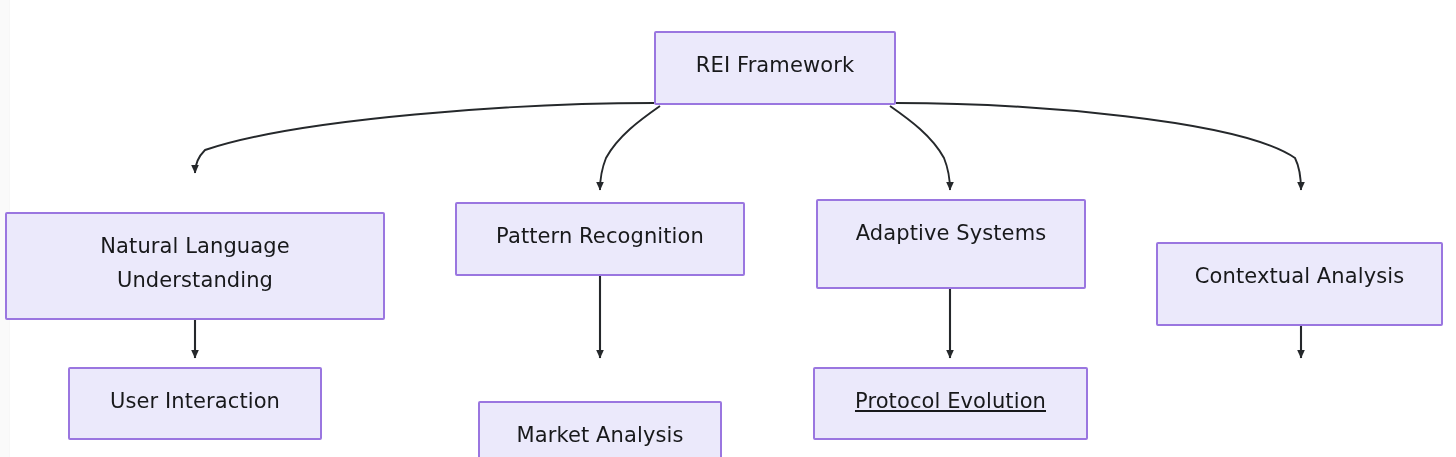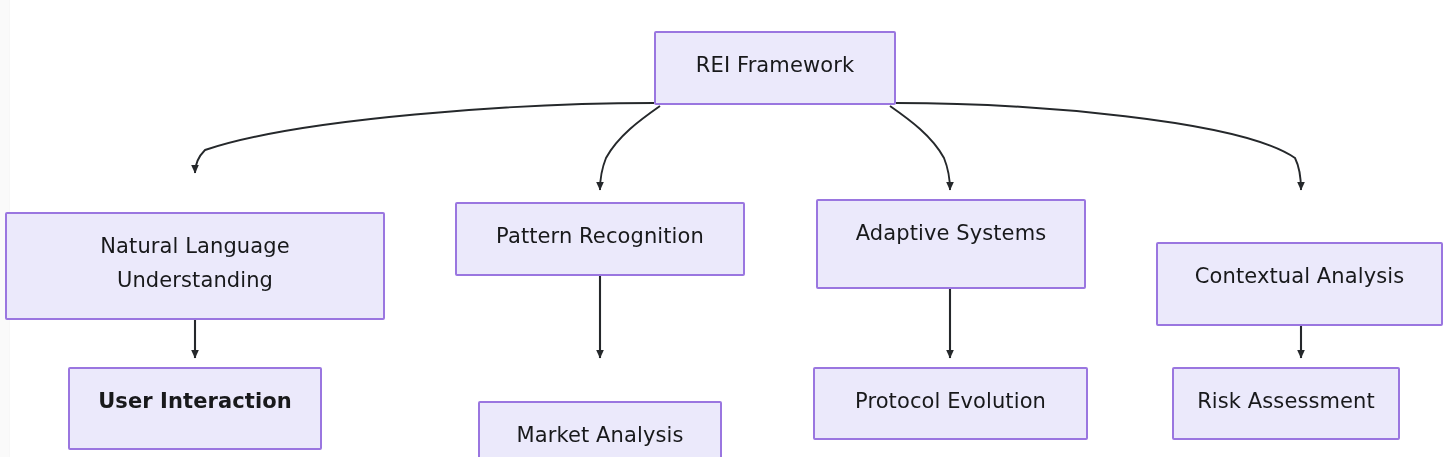--- a/index.html
+++ b/index.html
@@ -99,29 +99,26 @@
   </div>
 
   <div class="node" style="left:816px; top:199px; width:270px; height:90px;">
     <span class="node-label">Adaptive Systems</span>
   </div>
 
   <div class="node" style="left:1156px; top:199px; width:287px; height:84px;margin-top:43px;">
     <span class="node-label">Contextual Analysis</span>
   </div>
 
-  <div class="node" style="left:68px; top:367px; width:254px; height:83px;font-weight:bold;">
+  <div class="node" style="left:68px; top:367px; width:254px; height:73px;">
     <span class="node-label">User Interaction</span>
   </div>
 
   <div class="node" style="left:478px; top:367px; width:244px; height:73px;margin-top:34px;">
     <span class="node-label">Market Analysis</span>
   </div>
 
-  <div class="node" style="left:813px; top:367px; width:275px; height:73px;">
+  <div class="node" style="left:813px; top:367px; width:275px; height:73px;text-decoration:underline;">
     <span class="node-label">Protocol Evolution</span>
   </div>
 
-  <div class="node" style="left:1172px; top:367px; width:228px; height:73px;">
-    <span class="node-label">Risk Assessment</span>
-  </div>
 
 </div>
 
 </body></html>

